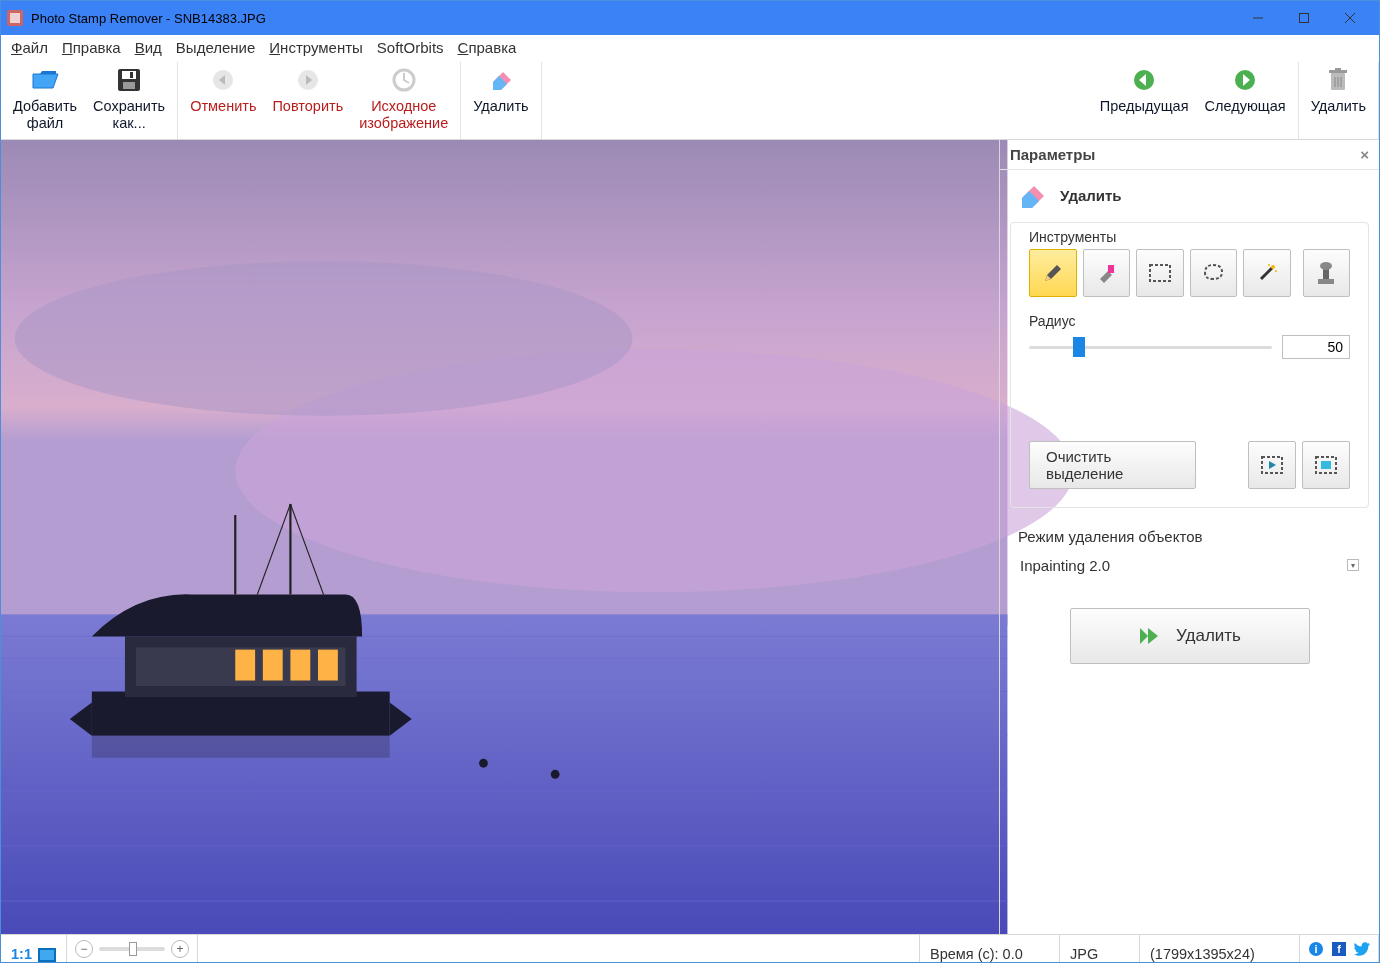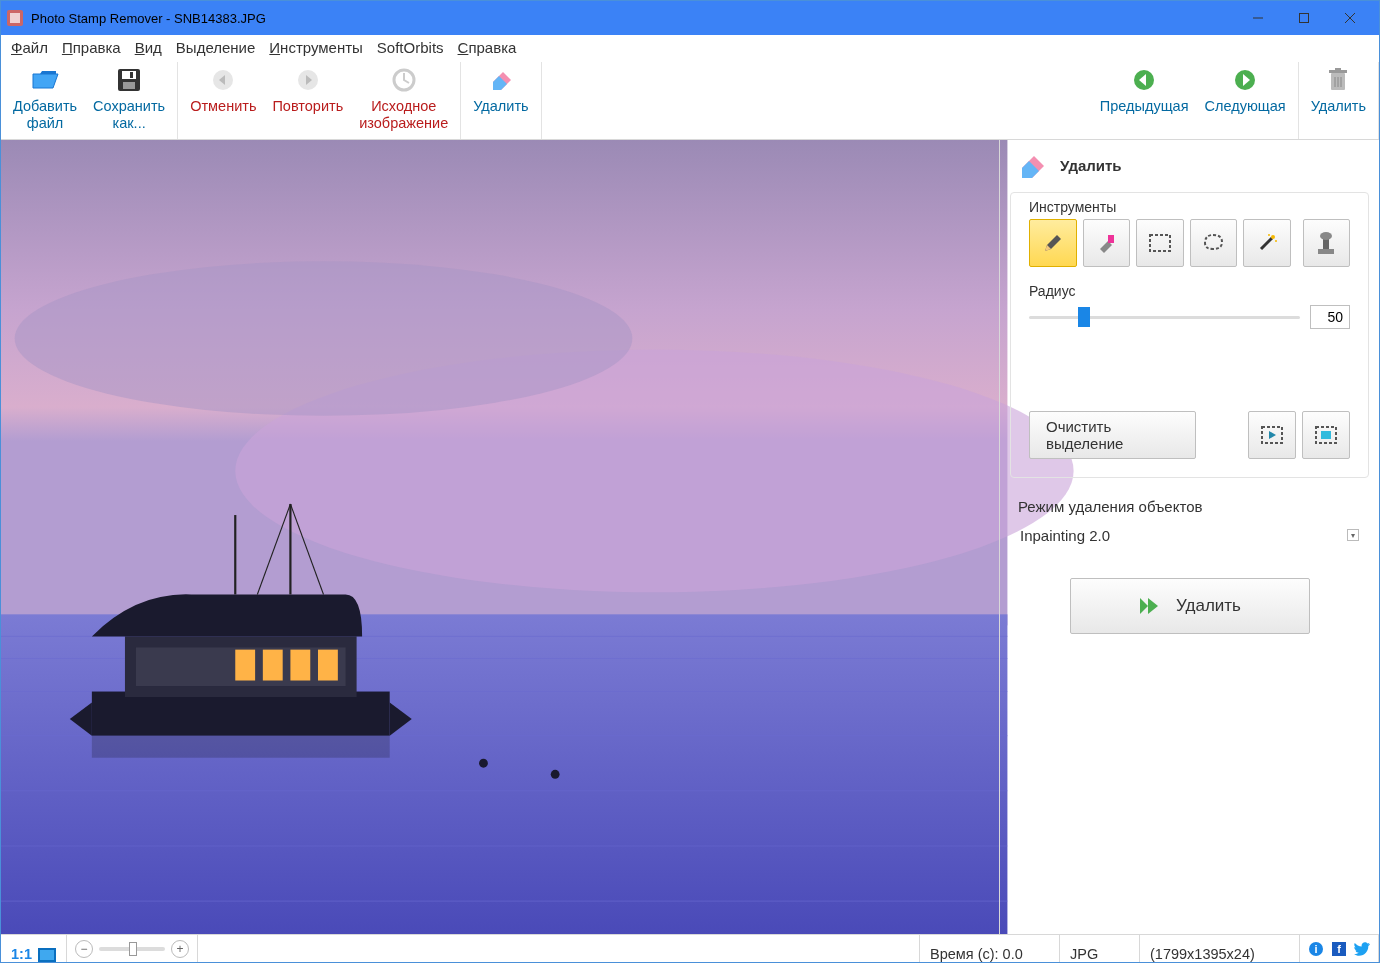--- a/index.html
+++ b/index.html
@@ -9,40 +9,40 @@
   .titlebar .title { font-size: 13px; color: #000; flex: 1; }
   .win-controls { display: flex; }
   .win-btn { width: 46px; height: 32px; display: flex; align-items: center; justify-content: center; }
   .win-btn svg { width: 12px; height: 12px; }
   .menubar { display: flex; padding: 4px 10px 6px 10px; gap: 14px; font-size: 15px; color: #333; }
   .menubar .menu-item { cursor: default; }
   .menubar .menu-item span.u { text-decoration: underline; }
   .toolbar { display: flex; border-bottom: 1px solid #d8d8d8; }
   .tb-group { display: flex; border-right: 1px solid #e3e3e3; padding: 0 4px; }
   .tb-group.right { margin-left: auto; }
-  .tb-btn { display: flex; flex-direction: column; align-items: center; justify-content: flex-start; padding: 4px 8px 6px 8px; min-width: 56px; font-size: 14.5px; color: #0369a1; line-height: 1.2; text-align: center; }
+  .tb-btn { display: flex; flex-direction: column; align-items: center; justify-content: flex-start; padding: 4px 8px 6px 8px; min-width: 56px; font-size: 14.5px; color: #0f172a; line-height: 1.2; text-align: center; }
   .tb-btn.dis { color: #b91c1c; }
   .tb-ico { width: 28px; height: 28px; display: flex; align-items: center; justify-content: center; margin-bottom: 4px; }
   .content { flex: 1; display: flex; min-height: 0; }
   .canvas { flex: 1; background: #f0f0f0; display: flex; }
   .image { width: 100%; height: 100%; }
   .sidepanel { width: 380px; border-left: 1px solid #d8d8d8; display: flex; flex-direction: column; }
   .sp-head { display: flex; align-items: center; justify-content: space-between; padding: 6px 10px; border-bottom: 1px solid #e3e3e3; font-size: 15px; font-weight: 600; color: #444; }
   .sp-tool-title { display: flex; align-items: center; gap: 14px; padding: 14px 18px; font-weight: 700; font-size: 15px; }
   .eraser-large { width: 28px; height: 24px; }
   .sp-section-label { padding: 6px 18px 4px 18px; font-size: 14px; }
   .tool-btns { display: flex; gap: 6px; padding: 0 18px 10px 18px; }
   .tool-btn { width: 48px; height: 48px; display: flex; align-items: center; justify-content: center; border: 1px solid #bfbfbf; background: linear-gradient(#fdfdfd,#e8e8e8); border-radius: 2px; }
   .tool-btn.selected { background: linear-gradient(#ffec9e,#ffd852); border-color: #e0b000; }
   .tool-gap { flex: 1; }
   .slider-row { display: flex; align-items: center; gap: 10px; padding: 2px 18px 12px 18px; }
   .slider-track { flex: 1; position: relative; height: 20px; }
   .slider-line { position: absolute; left: 0; right: 0; top: 9px; height: 3px; background: #dcdcdc; border-radius: 2px; }
   .slider-thumb { position: absolute; top: 0; width: 12px; height: 20px; background: #1a86e6; left: 18%; }
-  .radius-val { width: 40px; height: 24px; border: 1px solid #bfbfbf; text-align: right; padding: 2px 6px; font-size: 14px; }
+  .radius-val { width: 68px; height: 24px; border: 1px solid #bfbfbf; text-align: right; padding: 2px 6px; font-size: 14px; }
   .action-row { display: flex; gap: 6px; padding: 10px 18px 14px 18px; border-bottom: 1px solid #e3e3e3; }
   .btn { height: 48px; border: 1px solid #bfbfbf; background: linear-gradient(#fdfdfd,#e8e8e8); border-radius: 2px; display: flex; align-items: center; justify-content: center; font-size: 15px; padding: 0 16px; }
   .btn.small { width: 48px; padding: 0; }
   .mode-label { padding: 20px 18px 6px 18px; font-size: 15px; }
   .mode-select { margin: 0 18px; display: flex; align-items: center; justify-content: space-between; border-bottom: 0; padding: 6px 2px; font-size: 15px; }
   .chevron { width: 12px; height: 12px; border: 1px solid #bbb; display: flex; align-items: center; justify-content: center; font-size: 8px; color: #666; }
   .remove-btn-wrap { padding: 28px 18px; display: flex; justify-content: center; }
   .remove-btn { width: 240px; height: 56px; font-size: 17px; gap: 16px; }
   .statusbar { height: 28px; border-top: 1px solid #d8d8d8; display: flex; align-items: stretch; font-size: 14.5px; }
   .sb-cell { border-right: 1px solid #d8d8d8; display: flex; align-items: flex-end; padding: 0 10px; }
@@ -250,20 +250,24 @@
 
         <rect x="20" y="150" width="270" height="20" fill="#1a1a2e" opacity="0.25"></rect>
       </g>
 
       <circle cx="445" cy="565" r="4" fill="#1a1a2e"></circle>
       <circle cx="510" cy="575" r="4" fill="#1a1a2e"></circle>
     </svg>
   </div>
 
   <div class="sidepanel">
+    <div class="sp-head">
+      <span>Параметры</span>
+      <span style="color:#888;cursor:default;">×</span>
+    </div>
     <div class="sp-tool-title">
       <svg class="eraser-large" viewBox="0 0 28 24">
           <path d="M4 14 L16 2 L26 12 L14 24 L4 24 Z" fill="#f48fb1"></path>
           <path d="M4 14 L11 7 L21 17 L14 24 L4 24 Z" fill="#64b5f6"></path>
         </svg>
       <span>Удалить</span>
     </div>
     <div style="border:1px solid #e3e3e3;margin:0 10px;border-radius:4px;padding-bottom:4px;">
       <div class="sp-section-label">Инструменты</div>
       <div class="tool-btns">

